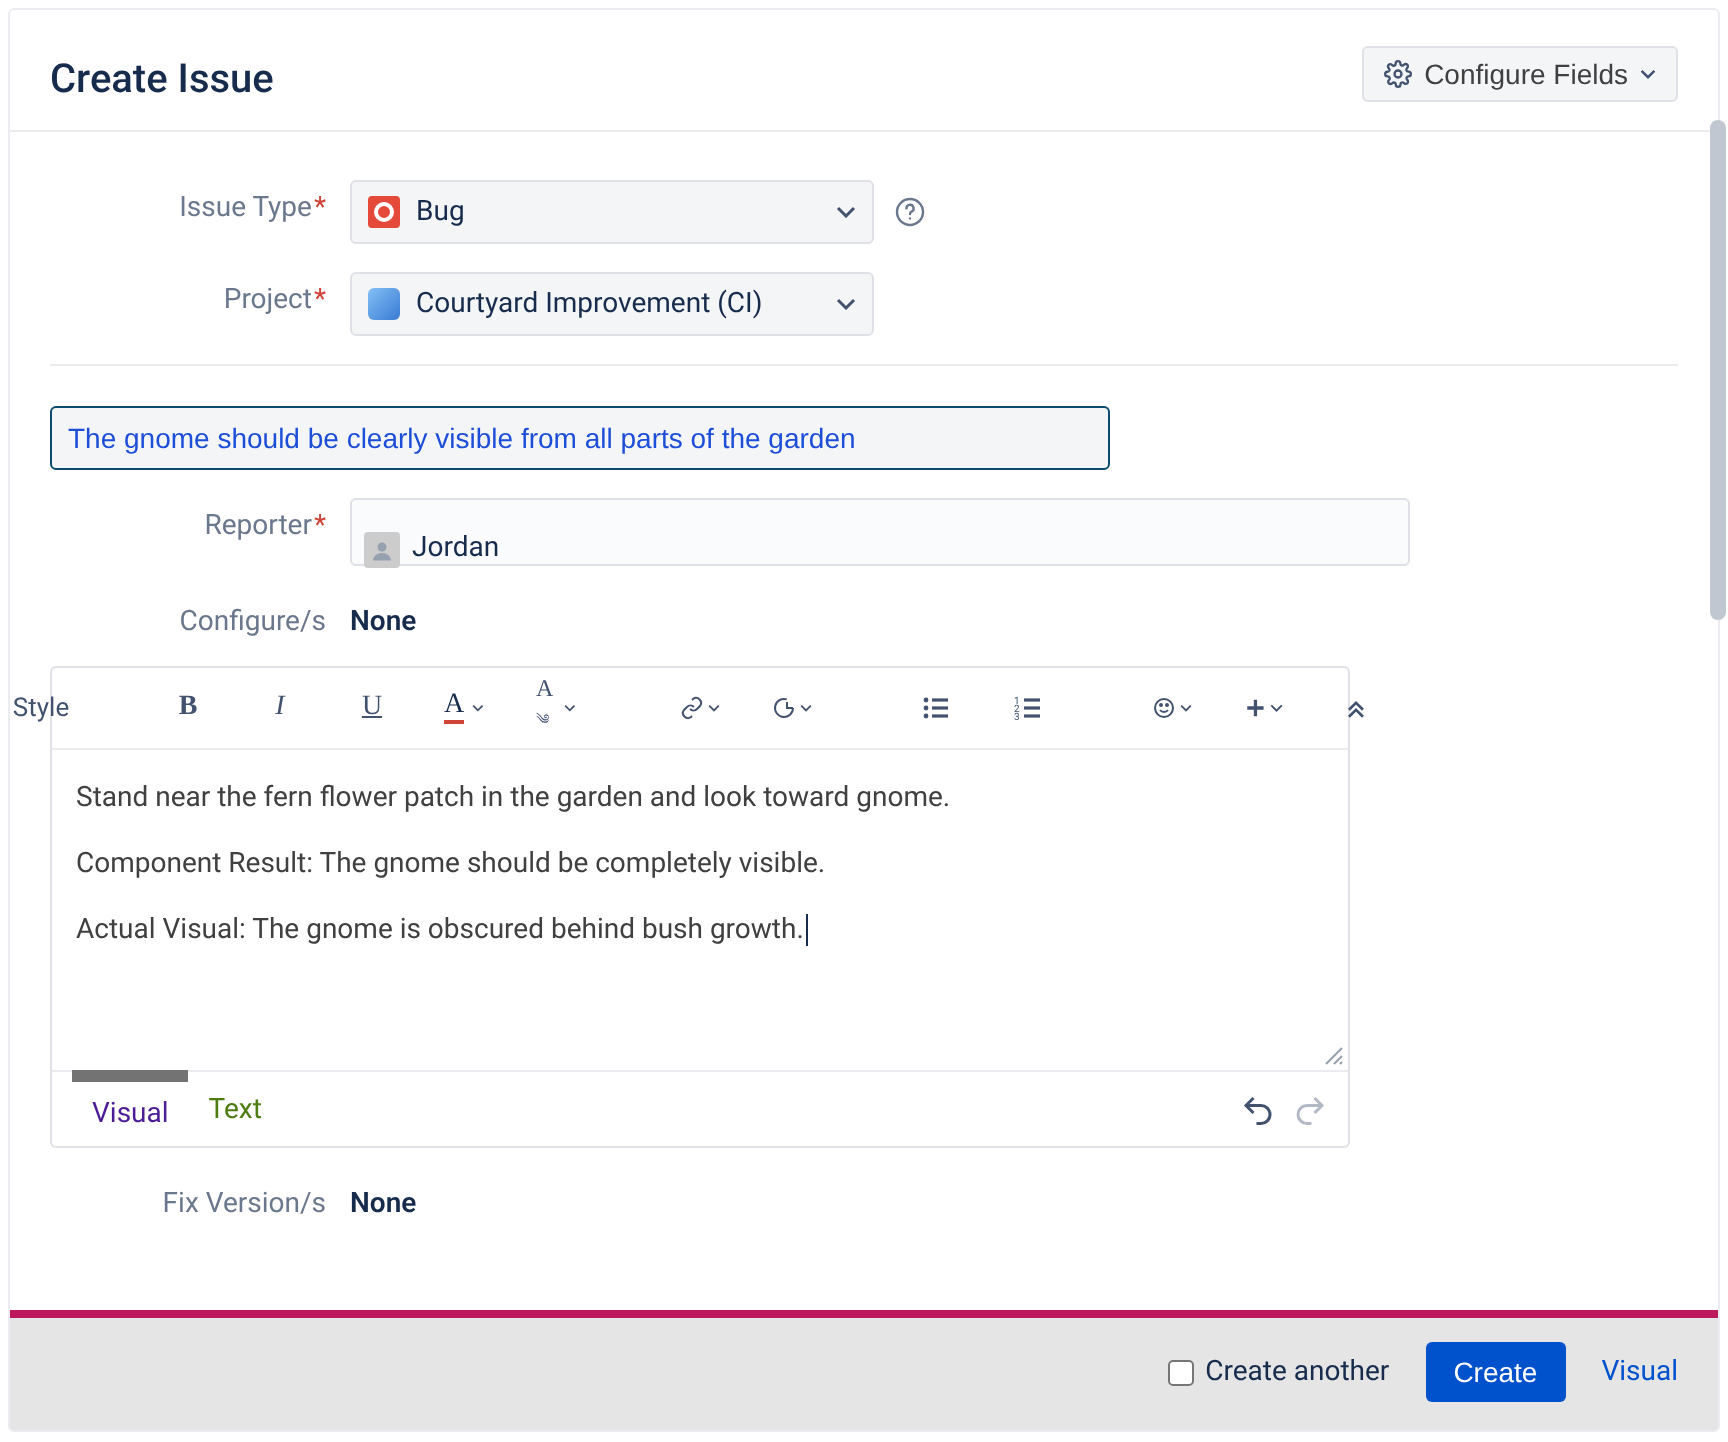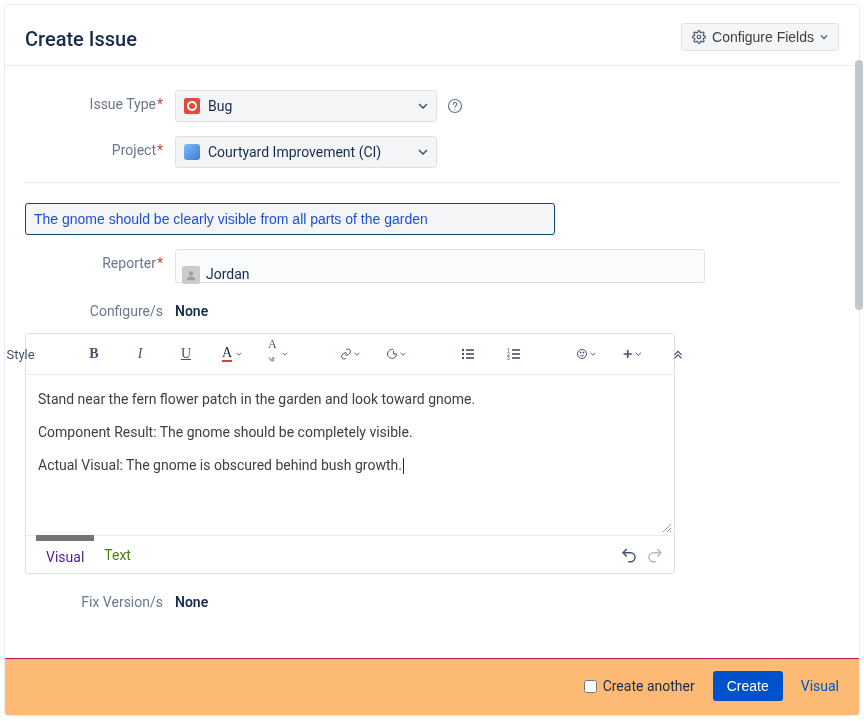--- a/index.html
+++ b/index.html
@@ -229,27 +229,27 @@
       border-top: 6px solid #737373;
       margin-top: -1px;
     }
     .undo-redo {
       margin-left: auto;
       display: flex;
       gap: 8px;
       color: #97a0af;
     }
     .footer {
-      border-top: 1px solid #be185d;
+      border-top: 4px solid #be185d;
       padding: 12px 20px 14px 20px;
       display: flex;
       justify-content: flex-end;
       align-items: center;
       gap: 18px;
-      background:#fdba74;
+      background:#e5e5e5;
     }
     .create-another {
       display: flex;
       align-items: center;
       gap: 6px;
       color: #172b4d;
       font-size: 14px;
     }
     .primary-btn {
       background: #0052cc;

